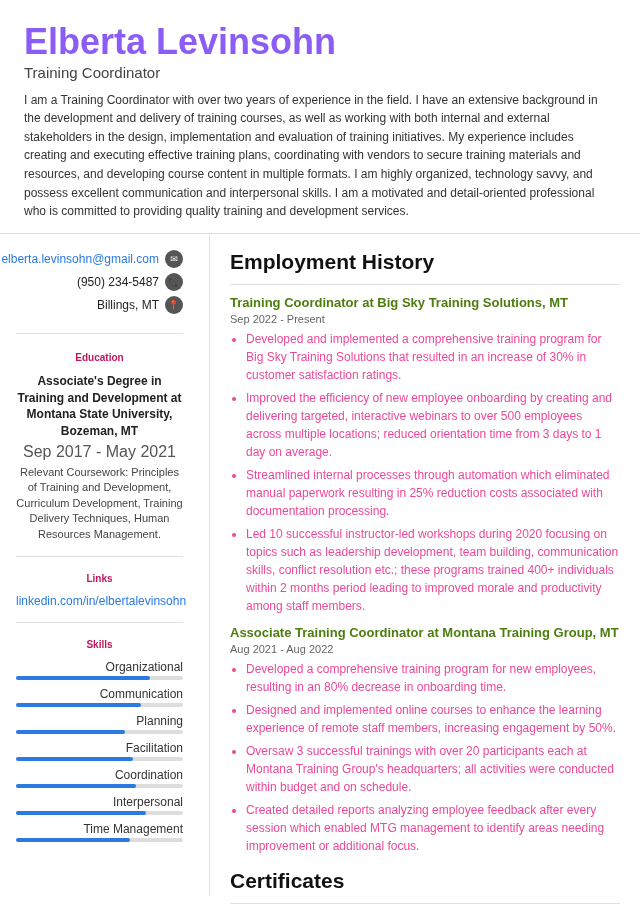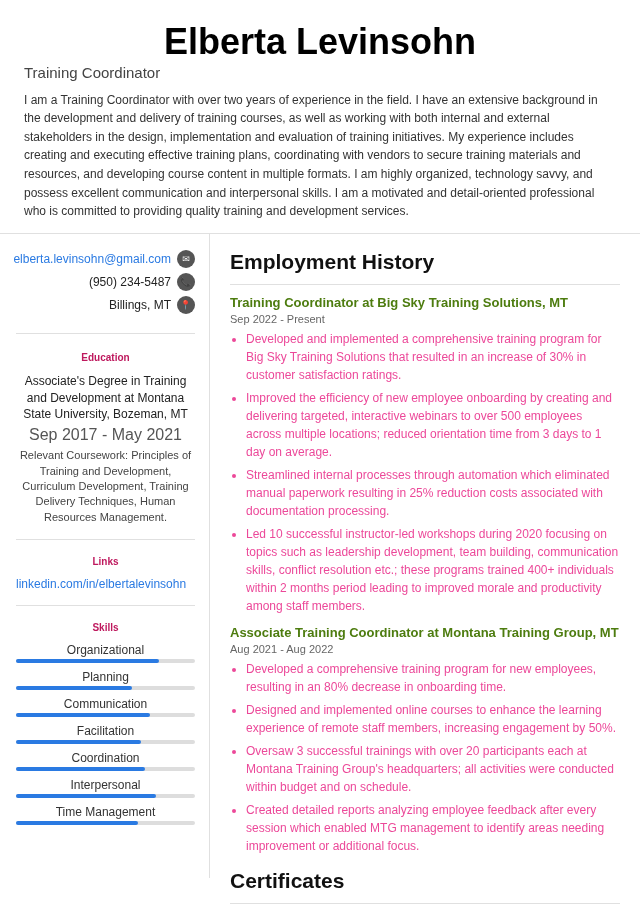--- a/index.html
+++ b/index.html
@@ -16,23 +16,22 @@
       background: #fff;
     }
     
     .header {
       padding: 22px 24px 12px 24px;
       border-bottom: 1px solid #e0e0e0;
     }
     .header-name {
       font-size: 36px;
       font-weight: bold;
-      color: #000000;
+      color: #8b5cf6;
       line-height: 1.1;
-      text-align: center;
     }
     .header-title {
       font-size: 15px;
       color: #444;
       margin-top: 2px;
     }
     .header-summary {
       font-size: 12px;
       color: #333;
       margin-top: 10px;
@@ -40,21 +39,21 @@
     }
     
     .two-col {
       display: flex;
       align-items: flex-start;
     }
     
     .sidebar {
       width: 210px;
       min-width: 210px;
-      padding: 16px 14px 16px 16px;
+      padding: 16px 26px 16px 16px;
       border-right: 1px solid #e0e0e0;
     }
     .sidebar-contact {
       margin-bottom: 18px;
       border-bottom: 1px solid #e0e0e0;
       padding-bottom: 14px;
     }
     .contact-item {
       display: flex;
       align-items: center;
@@ -89,21 +88,21 @@
     }
     .sidebar-section-title {
       font-size: 10px;
       font-weight: bold;
       text-align: center;
       margin-bottom: 10px;
       color: #be185d;
     }
     .education-degree {
       font-size: 12px;
-      font-weight: normal;
+      font-weight: bold;
       text-align: center;
       color: #222;
       line-height: 1.4;
     }
     .education-date {
       font-size: 16px;
       text-align: center;
       color: #555;
       margin-top: 3px;
     }
@@ -120,21 +119,21 @@
       text-decoration: none;
       display: block;
       text-align: left;
     }
     
     .skill-item {
       margin-bottom: 7px;
     }
     .skill-label {
       font-size: 12px;
-      text-align: center;
+      text-align: right;
       color: #333;
       margin-bottom: 2px;
     }
     .skill-bar-bg {
       width: 100%;
       height: 4px;
       background: #ddd;
       border-radius: 2px;
     }
     .skill-bar-fill {
@@ -239,29 +238,29 @@
       <div class="sidebar-section">
         <div class="sidebar-section-title">Skills</div>
         <div id="skills-container">
             <div class="skill-item">
       <div class="skill-label">Organizational</div>
       <div class="skill-bar-bg">
         <div class="skill-bar-fill" style="width:80%"></div>
       </div>
     </div>
             <div class="skill-item">
+      <div class="skill-label">Communication</div>
+      <div class="skill-bar-bg">
+        <div class="skill-bar-fill" style="width:75%"></div>
+      </div>
+    </div>
+            <div class="skill-item">
       <div class="skill-label">Planning</div>
       <div class="skill-bar-bg">
         <div class="skill-bar-fill" style="width:65%"></div>
-      </div>
-    </div>
-            <div class="skill-item">
-      <div class="skill-label">Communication</div>
-      <div class="skill-bar-bg">
-        <div class="skill-bar-fill" style="width:75%"></div>
       </div>
     </div>
             <div class="skill-item">
       <div class="skill-label">Facilitation</div>
       <div class="skill-bar-bg">
         <div class="skill-bar-fill" style="width:70%"></div>
       </div>
     </div>
             <div class="skill-item">
       <div class="skill-label">Coordination</div>

